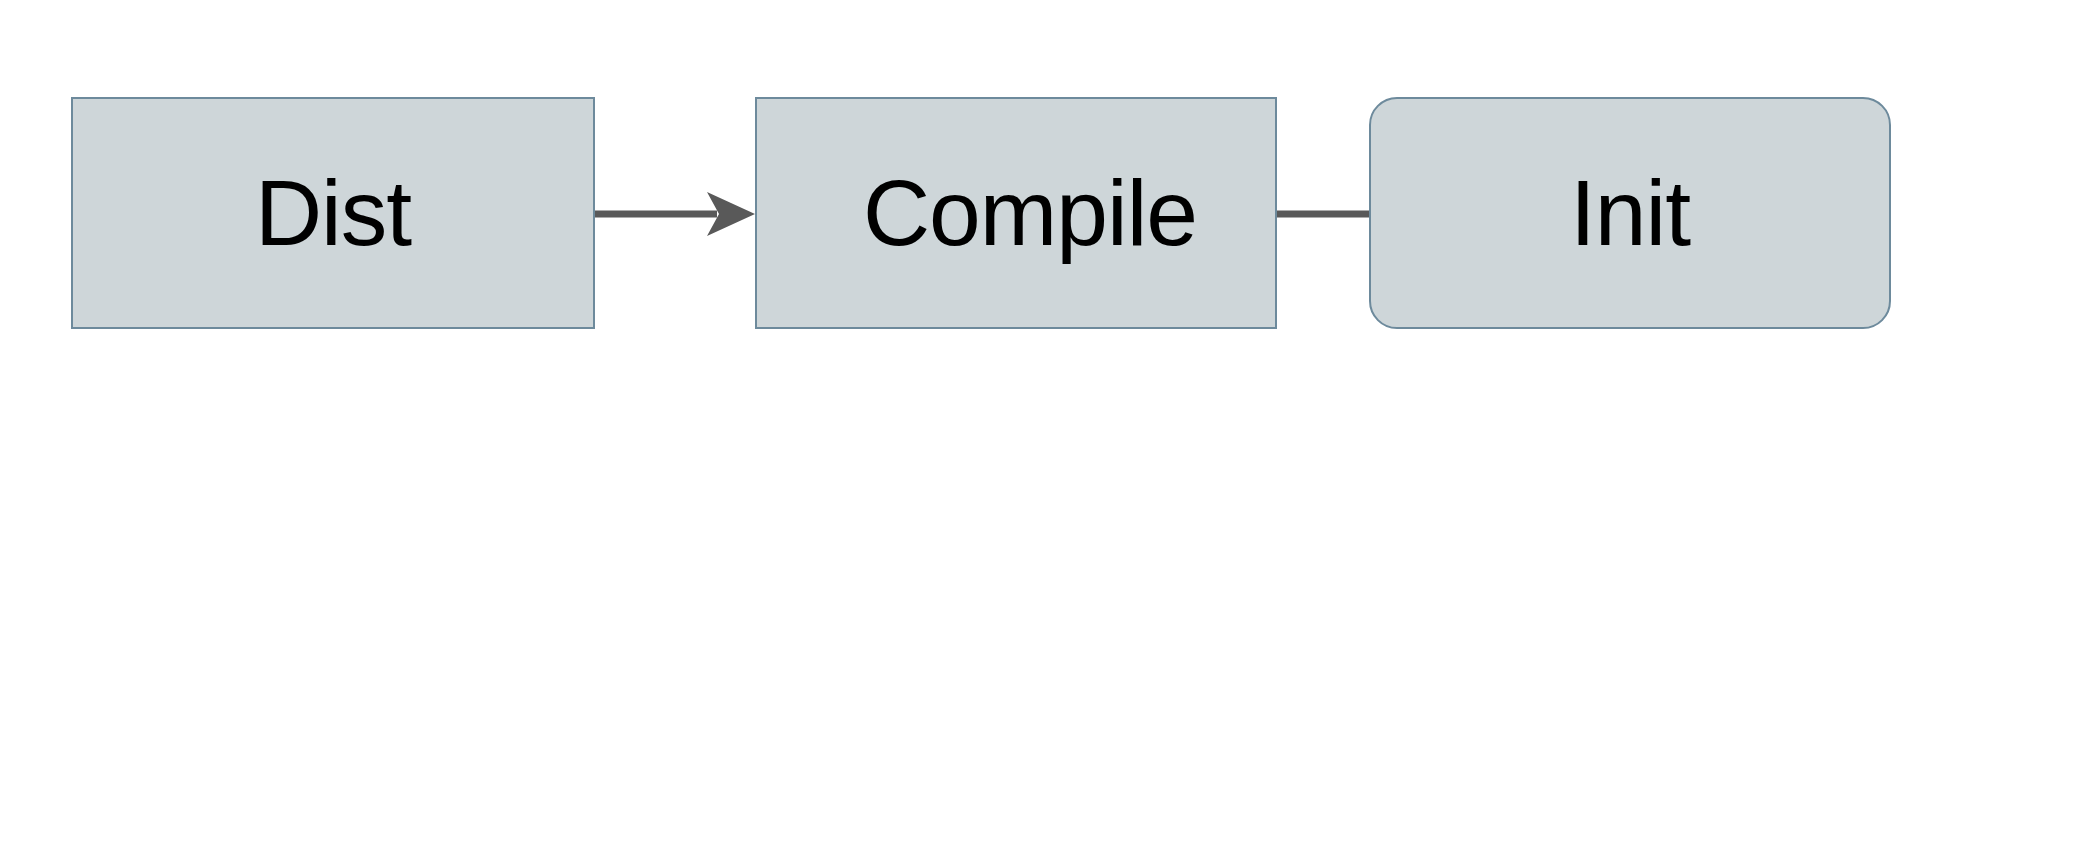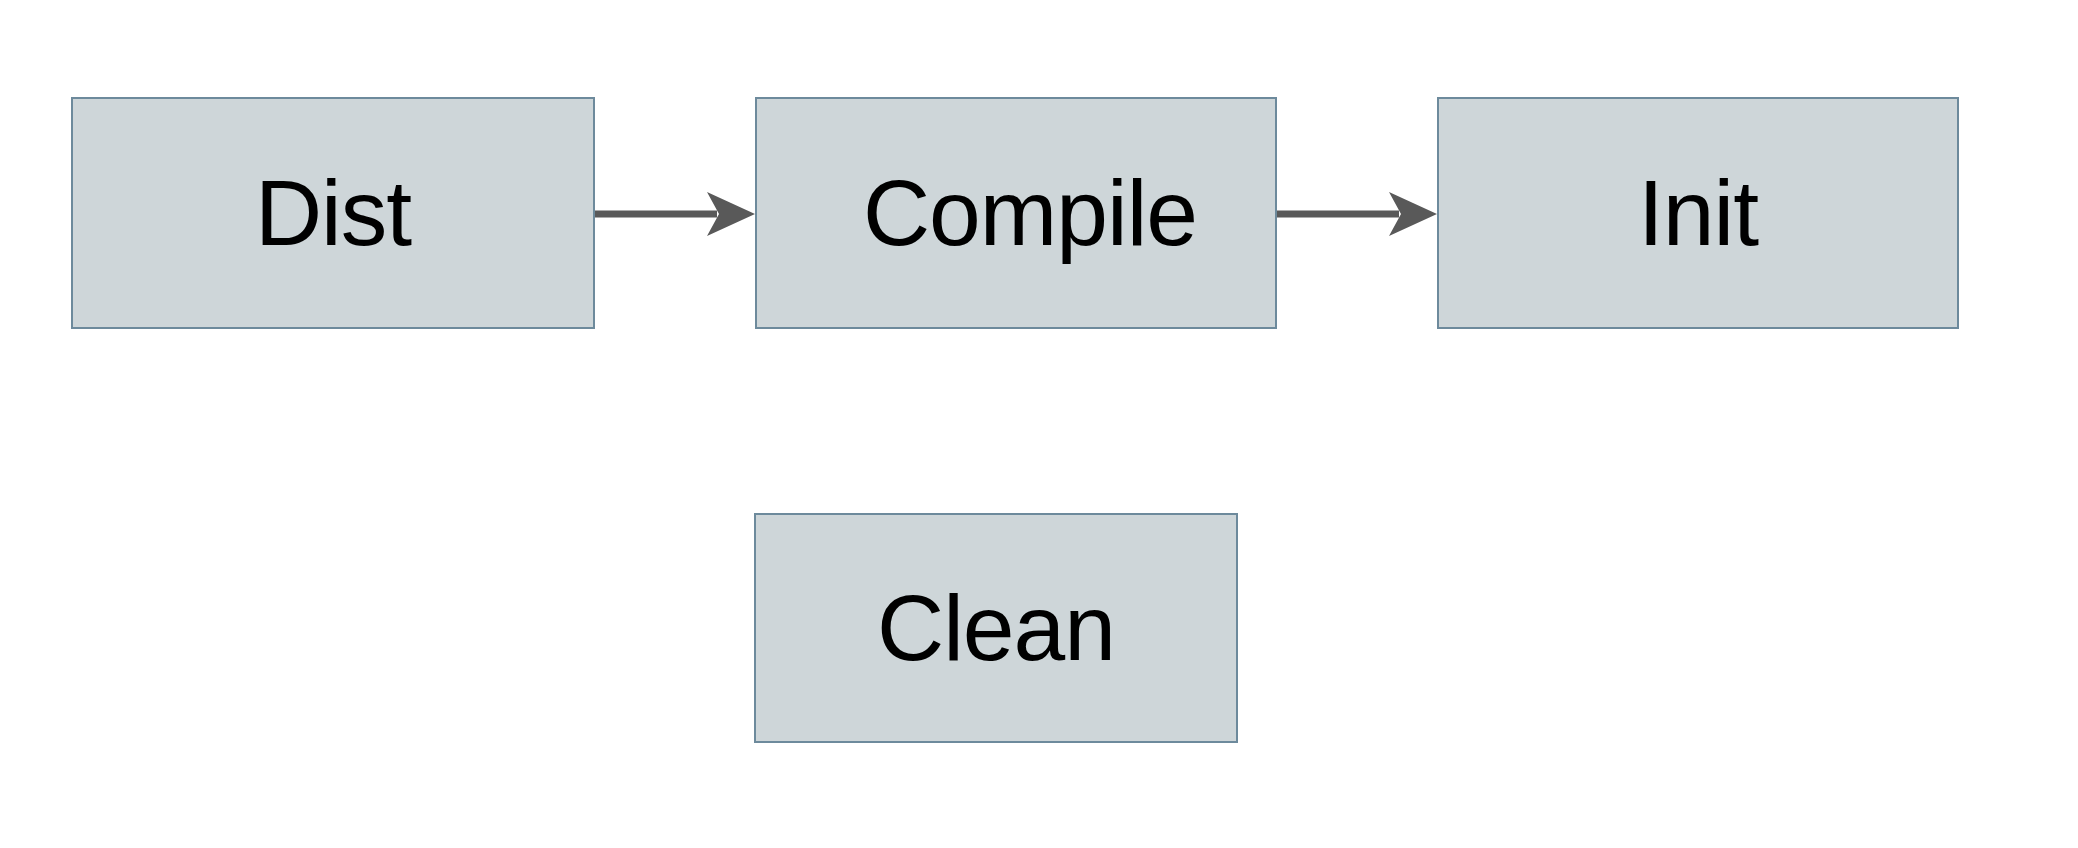--- a/index.html
+++ b/index.html
@@ -66,21 +66,18 @@
   </div>
 
   <div class="node" style="left:71px; top:97px; width:524px; height:232px;">
     <span class="node-label">Dist</span>
   </div>
 
   <div class="node" style="left:755px; top:97px; width:522px; height:232px;padding-left:28px;">
     <span class="node-label">Compile</span>
   </div>
 
-  <div class="node" style="left:1437px; top:97px; width:522px; height:232px;">
+  <div class="node" style="left:1369px; top:97px; width:522px; height:232px;border-radius:28px;">
     <span class="node-label">Init</span>
   </div>
 
-  <div class="node" style="left:754px; top:513px; width:484px; height:230px;">
-    <span class="node-label">Clean</span>
-  </div>
 
 </div>
 
 </body></html>

